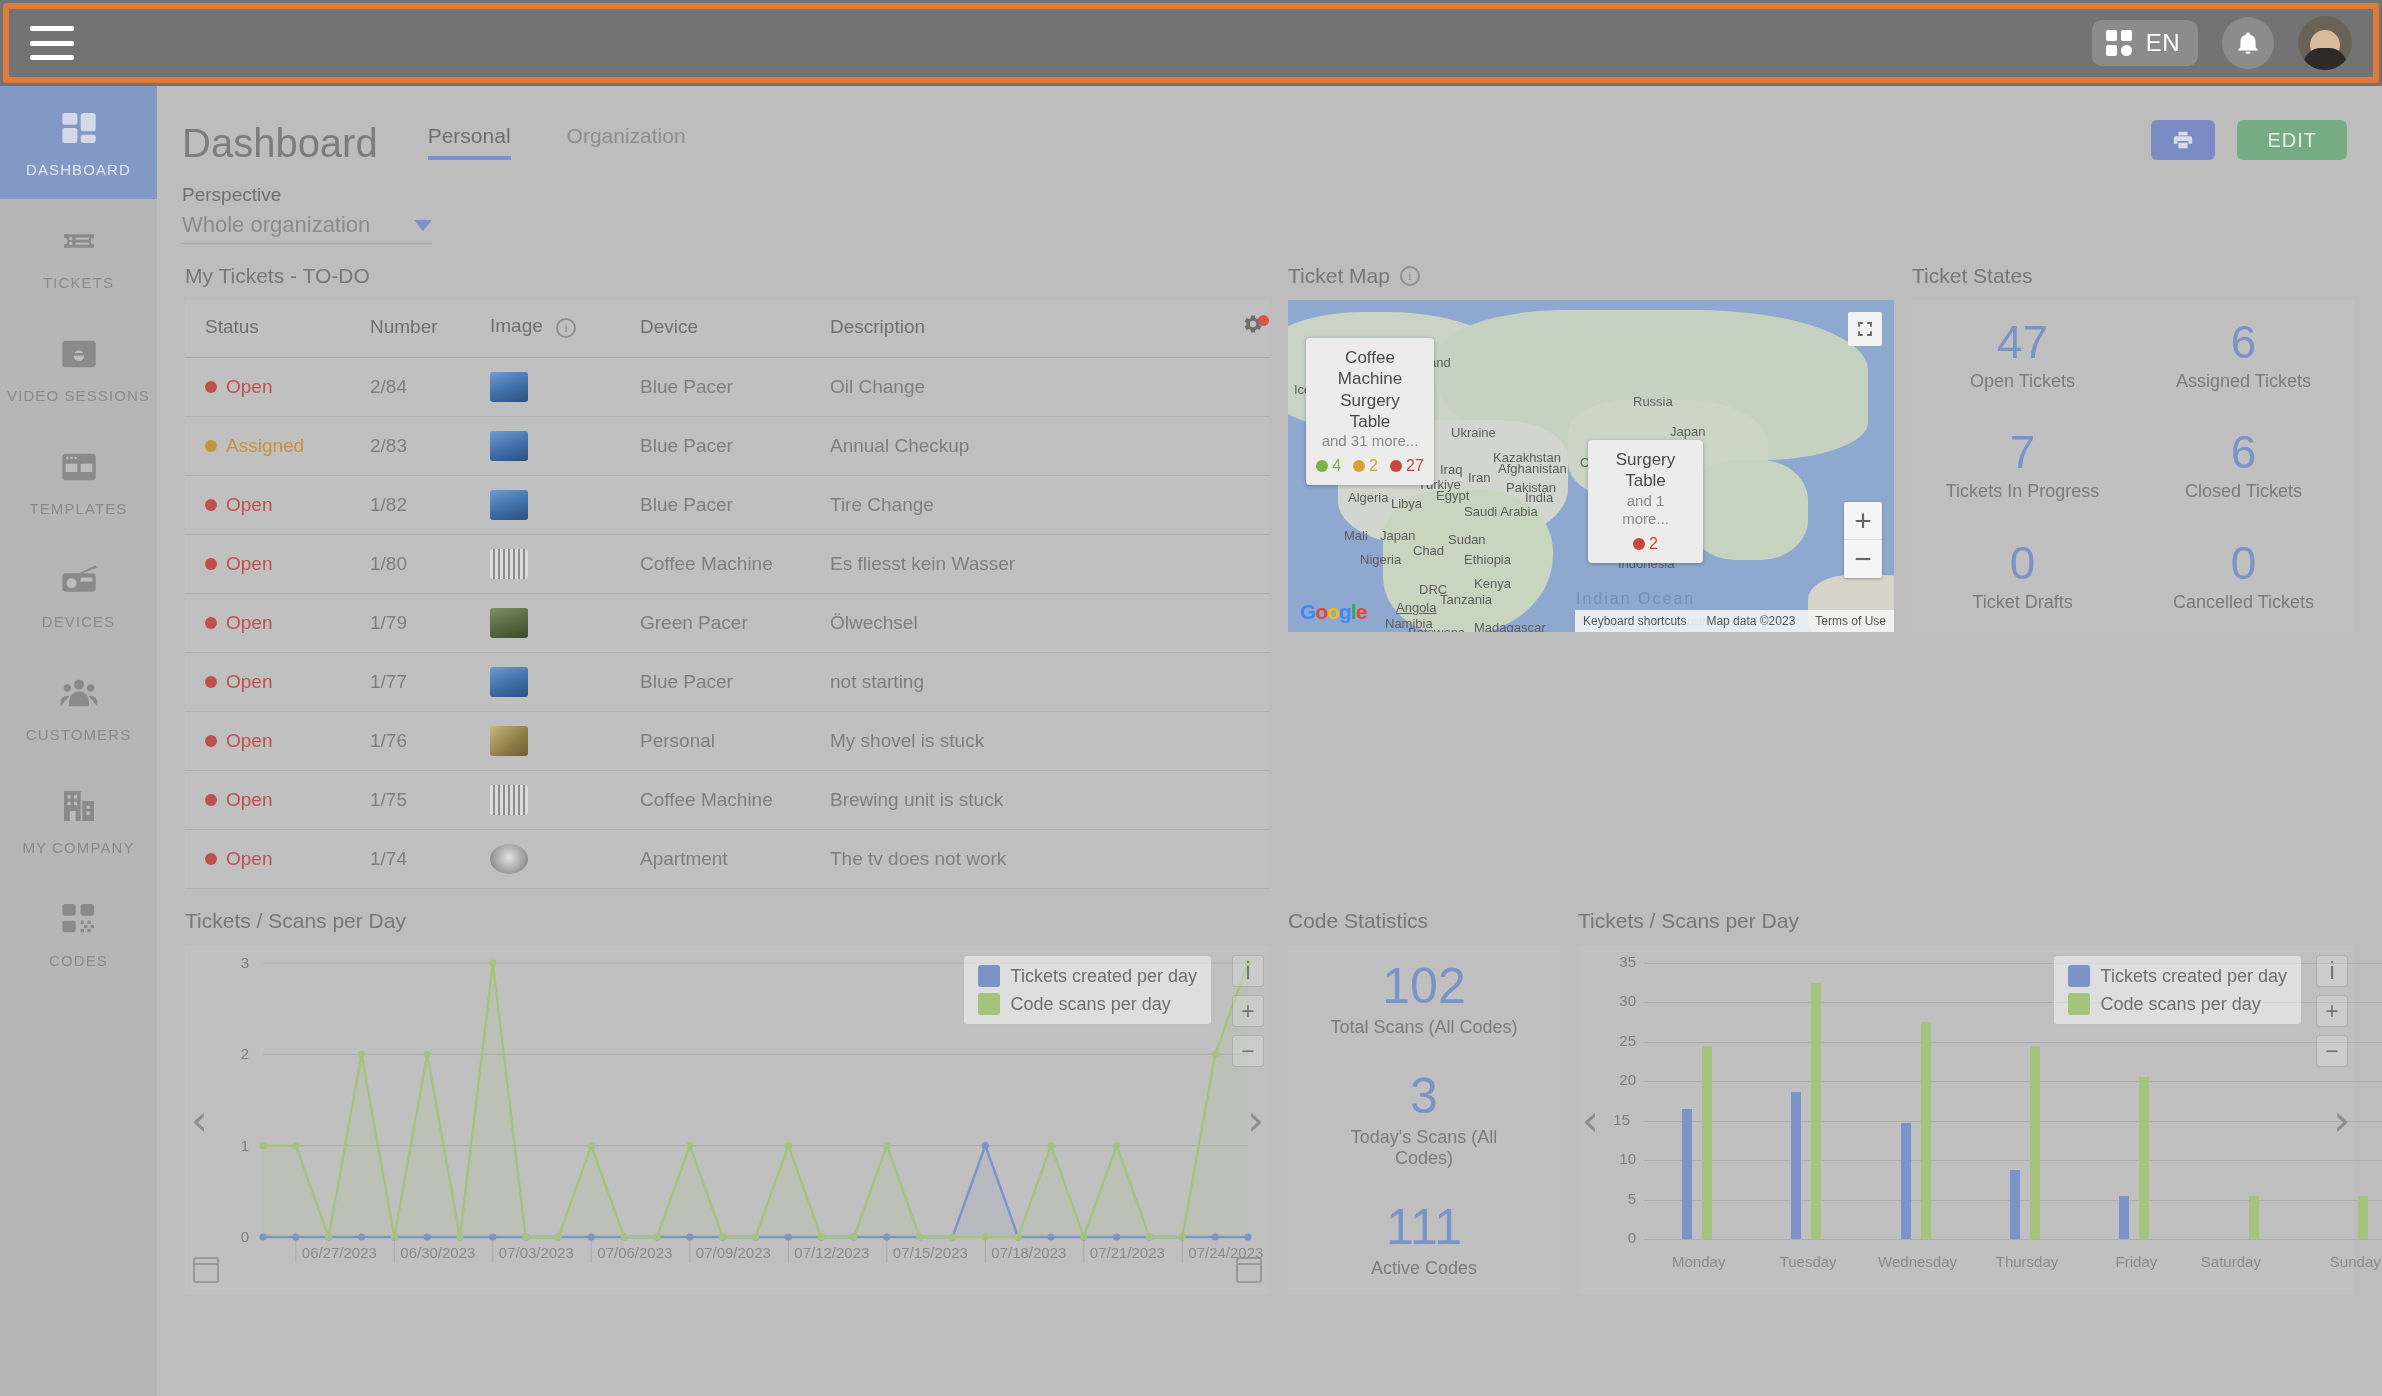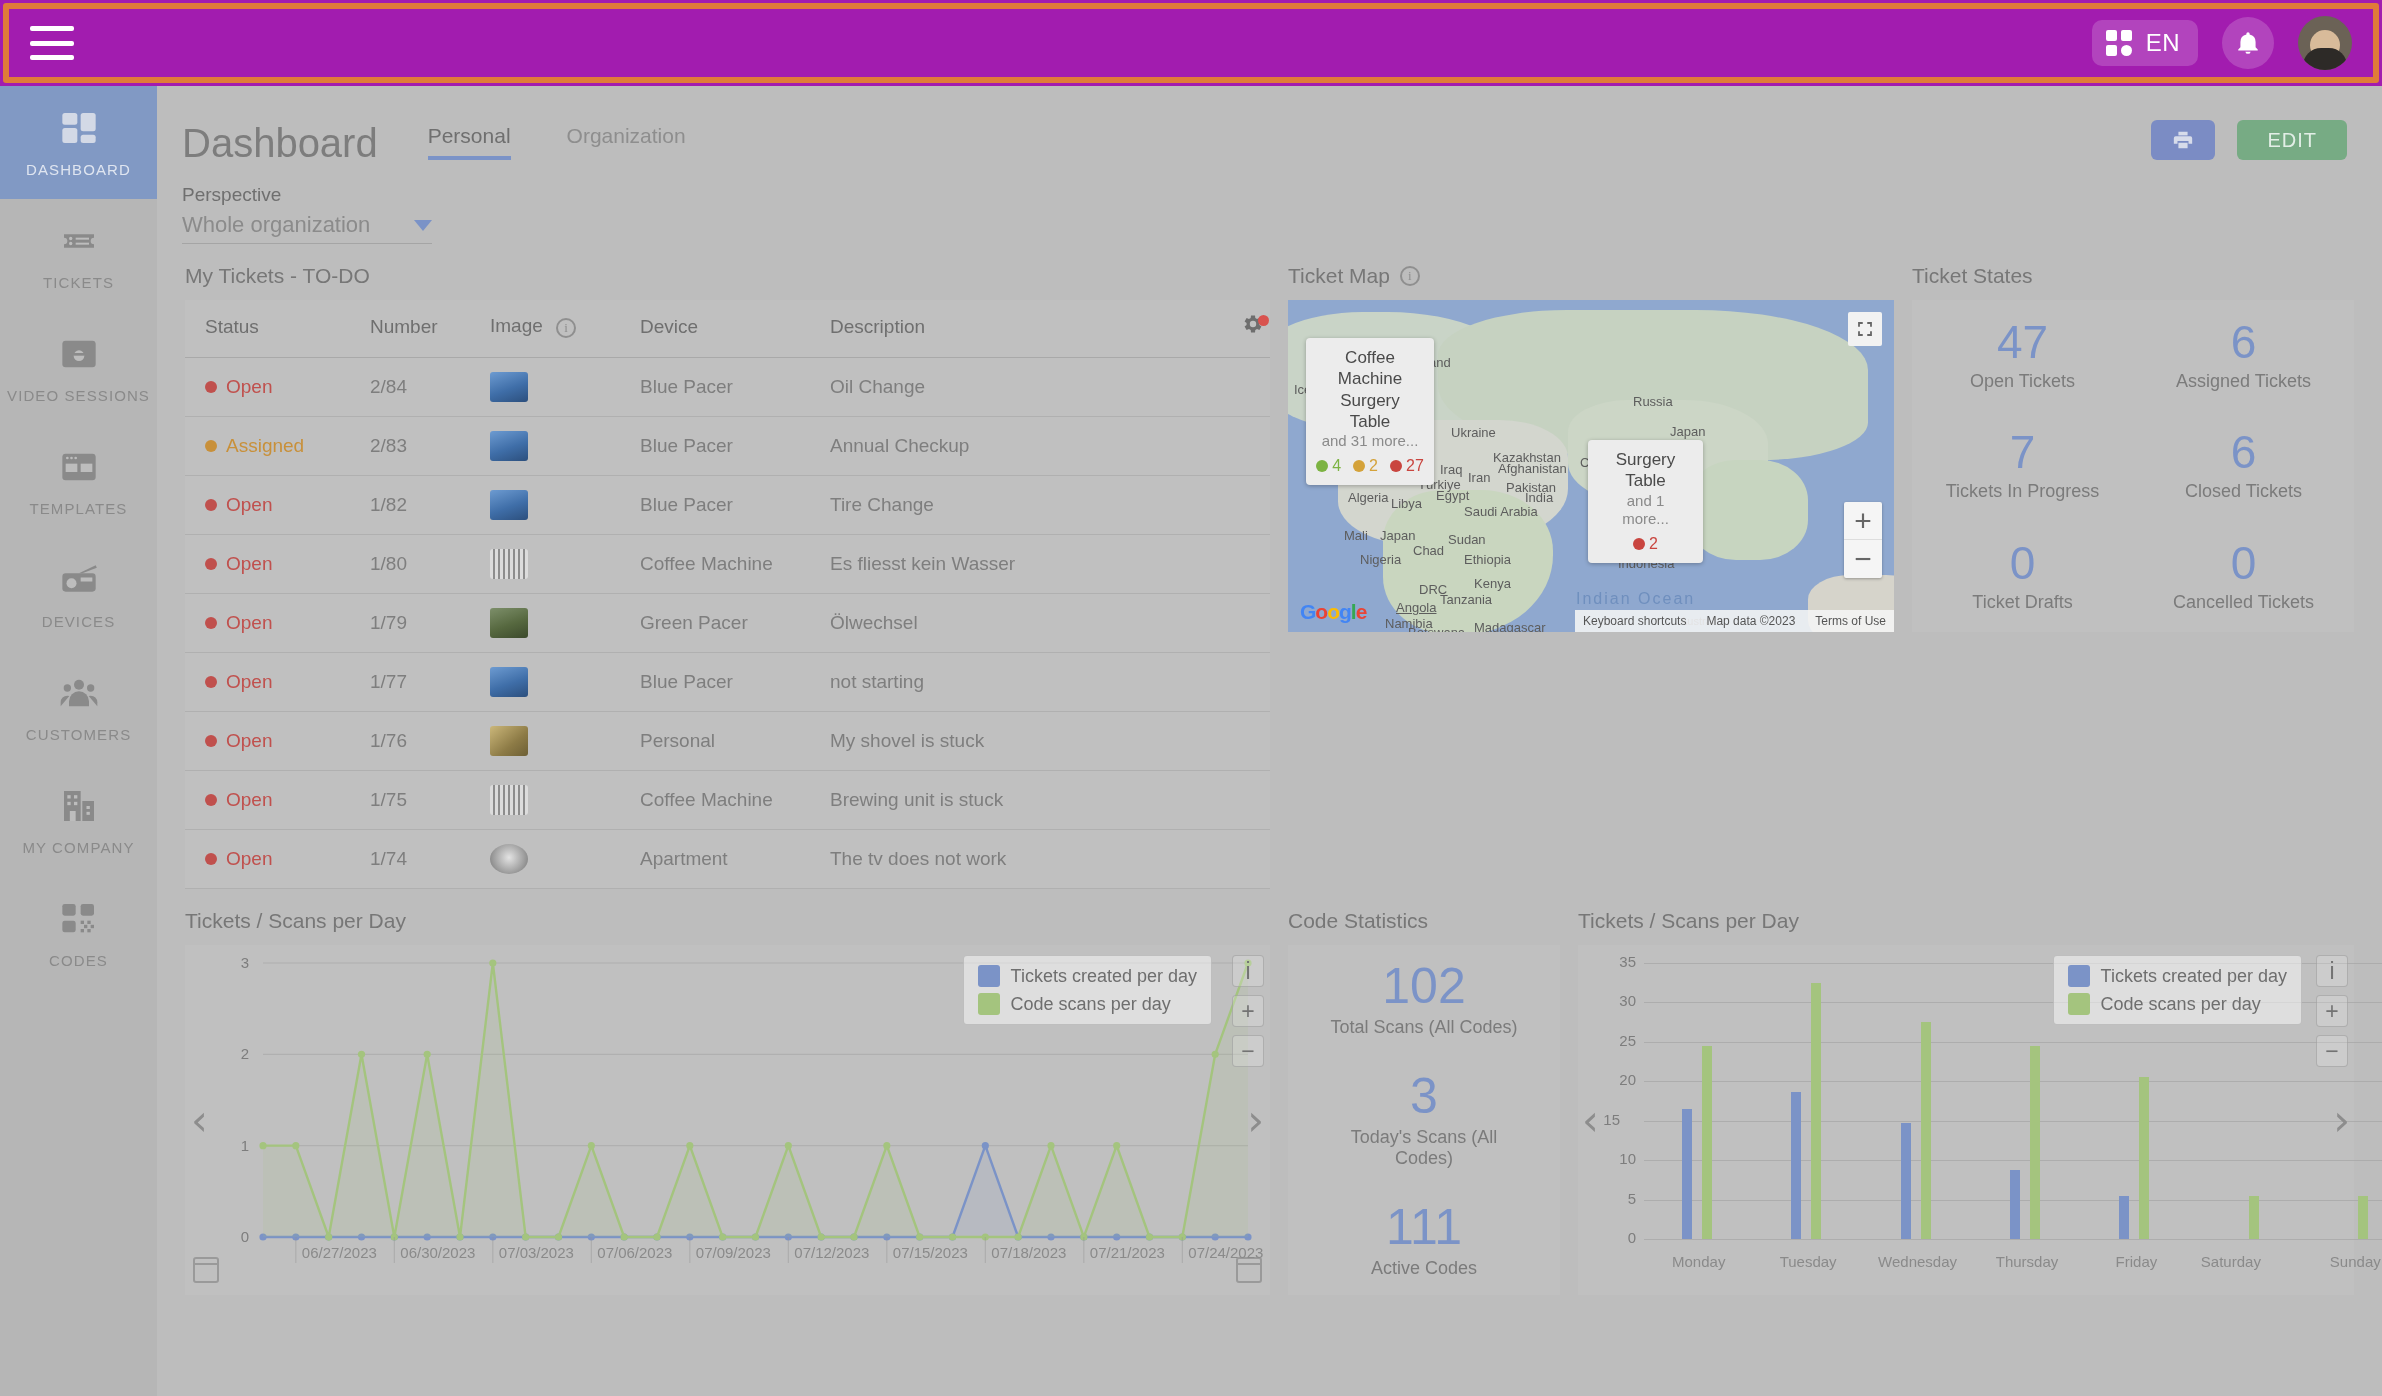--- a/index.html
+++ b/index.html
@@ -9,21 +9,21 @@
     background:#b6b6b6;
     color:#555;
     position:relative;
   }
   
   #app { position:absolute; inset:0; }
 
   
   .topbar{
     position:absolute; left:0; top:0; width:2382px; height:86px;
-    background:#a21caf;
+    background:#737373;
     display:flex; align-items:center;
     z-index:30;
   }
   .topbar-highlight{
     position:absolute; left:3px; top:3px; width:2376px; height:80px;
     border:6px solid #e07b39; border-radius:3px; z-index:31; pointer-events:none;
   }
   .burger{ margin-left:30px; width:44px; height:34px; display:flex; flex-direction:column;
     justify-content:space-between; cursor:pointer; }
   .burger i{ display:block; height:5px; background:#fff; border-radius:2px; }
@@ -843,21 +843,21 @@
           <div class="arrow-nav" style="left:4px">‹</div>
           <div class="arrow-nav" style="right:4px">›</div>
           <div id="barPlot" style="position:absolute;left:0;top:0;width:100%;height:100%;">
               <div class="gridline" style="left:66px;top:294px;width:766px;"></div>
               <div class="axis-lbl" style="left:22px;top:284px;width:36px;text-align:right;">0</div>
               <div class="gridline" style="left:66px;top:254.57142857142856px;width:766px;"></div>
               <div class="axis-lbl" style="left:22px;top:244.57142857142856px;width:36px;text-align:right;">5</div>
               <div class="gridline" style="left:66px;top:215.14285714285714px;width:766px;"></div>
               <div class="axis-lbl" style="left:22px;top:205.14285714285714px;width:36px;text-align:right;">10</div>
               <div class="gridline" style="left:66px;top:175.71428571428572px;width:766px;"></div>
-              <div class="axis-lbl" style="left:6px;top:165.71428571428572px;width:36px;text-align:right;">15</div>
+              <div class="axis-lbl" style="left:16px;top:165.71428571428572px;width:36px;text-align:right;">15</div>
               <div class="gridline" style="left:66px;top:136.28571428571428px;width:766px;"></div>
               <div class="axis-lbl" style="left:22px;top:126.28571428571428px;width:36px;text-align:right;">20</div>
               <div class="gridline" style="left:66px;top:96.85714285714286px;width:766px;"></div>
               <div class="axis-lbl" style="left:22px;top:86.85714285714286px;width:36px;text-align:right;">25</div>
               <div class="gridline" style="left:66px;top:57.428571428571416px;width:766px;"></div>
               <div class="axis-lbl" style="left:22px;top:47.428571428571416px;width:36px;text-align:right;">30</div>
               <div class="gridline" style="left:66px;top:18px;width:766px;"></div>
               <div class="axis-lbl" style="left:22px;top:8px;width:36px;text-align:right;">35</div>
               <div class="bar blue" style="left:103.71428571428572px;height:130.11428571428573px;bottom:56px;"></div>
               <div class="bar green" style="left:123.71428571428572px;height:193.2px;bottom:56px;"></div>

